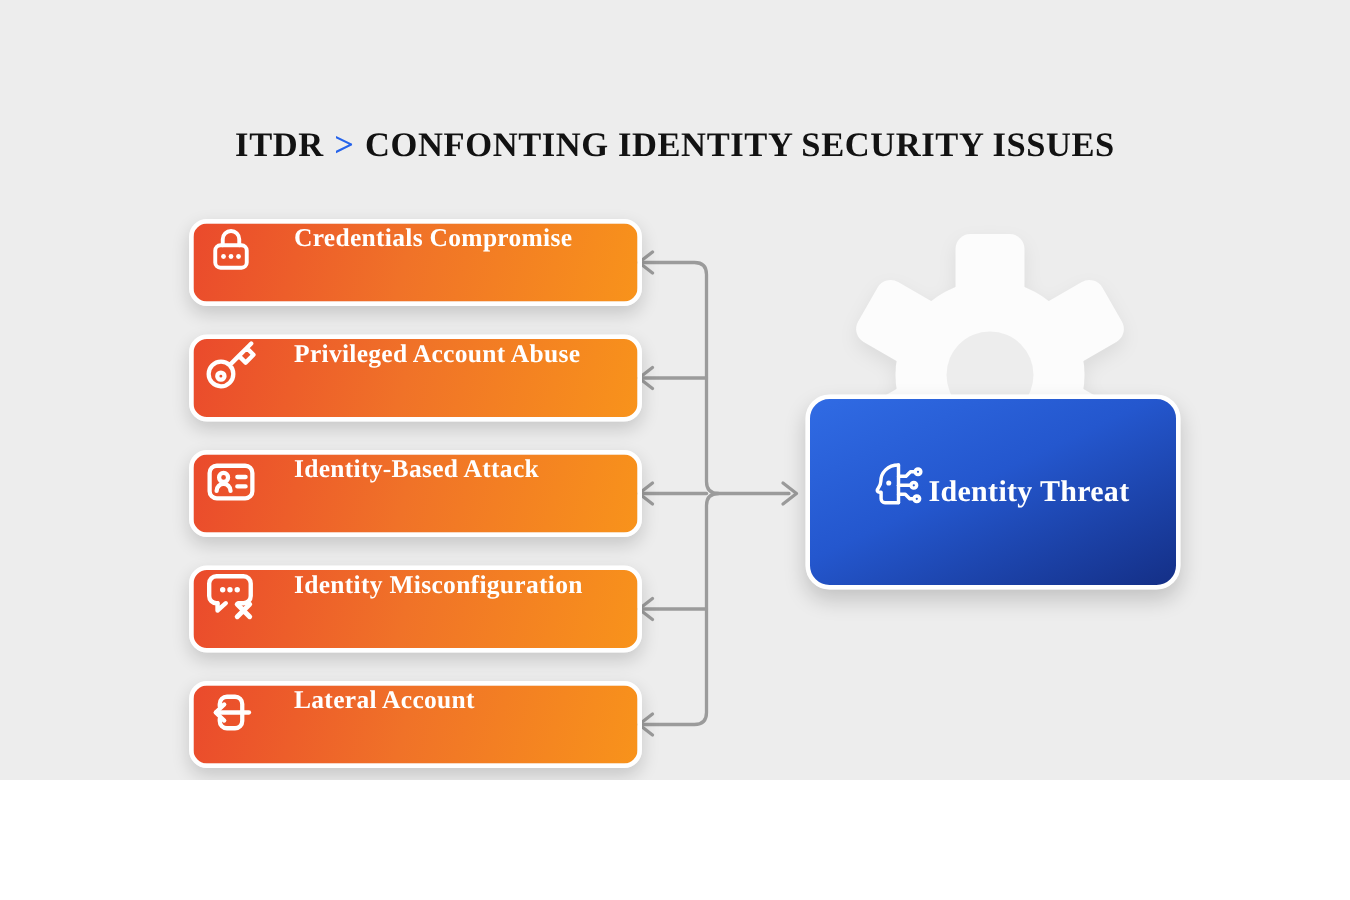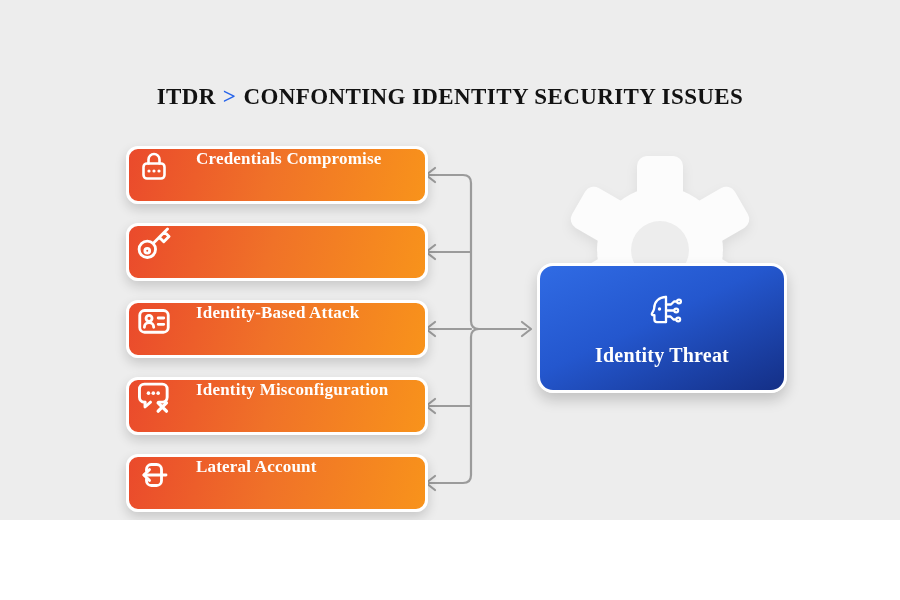--- a/index.html
+++ b/index.html
@@ -54,21 +54,21 @@
   .b1{top:146px}.b2{top:223px}.b3{top:300px}.b4{top:377px}.b5{top:454px}
 
   .target-box{
     position:absolute;
     left:537px; top:263px; width:250px; height:130px;
     box-sizing:border-box;
     border:3px solid #ffffff;
     border-radius:16px;
     background:linear-gradient(155deg,#306BE4 0%,#2457CE 45%,#142F86 100%);
     box-shadow:0 7px 14px rgba(0,0,0,0.18);
-    display:flex; flex-direction:column; align-items:center; justify-content:center;
+    display:flex; flex-direction:row; align-items:center; justify-content:center;
     z-index:4;
   }
   .target-icon{ width:48px; height:48px; margin-bottom:6px; }
   .target-text{
     color:#ffffff; font-size:20px; font-weight:700;
     text-align:center; line-height:1.35; letter-spacing:.2px;
   }
 </style>
 </head>
 <body>
@@ -123,20 +123,21 @@
     <span class="issue-label">Credentials Compromise</span>
   </div>
 
   <div class="issue-box b2">
     <svg class="issue-icon" viewBox="0 0 24 24" aria-hidden="true">
       <g stroke="#fff" stroke-width="1.9" fill="none" stroke-linecap="round" stroke-linejoin="round">
         <path d="M21 2l-2 2m-7.61 7.61a5.5 5.5 0 1 1-7.778 7.778 5.5 5.5 0 0 1 7.777-7.777zm0 0L15.5 7.5m0 0l3 3L22 7l-3-3m-3.5 3.5L19 4"></path>
         <circle cx="7.5" cy="16.5" r="1.6"></circle>
       </g>
     </svg>
+    <span class="issue-label">Privileged Account Abuse</span>
   </div>
 
   <div class="issue-box b3">
     <svg class="issue-icon" viewBox="0 0 24 24" aria-hidden="true">
       <g stroke="#fff" stroke-width="1.9" fill="none" stroke-linecap="round" stroke-linejoin="round">
         <rect x="2.5" y="5" width="19" height="14.5" rx="3.2"></rect>
         <circle cx="8.7" cy="10.2" r="2"></circle>
         <path d="M5.6 16.2 c0-1.9 1.5-3.1 3.1-3.1 s3.1 1.2 3.1 3.1"></path>
         <path d="M14.8 10 H18.5 M14.8 14.2 H18.5"></path>
       </g>

